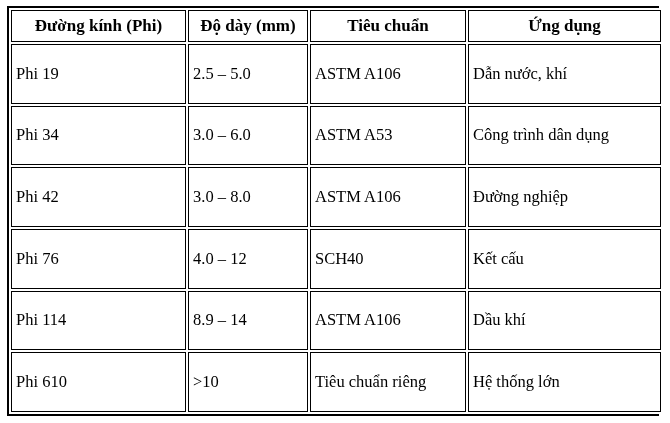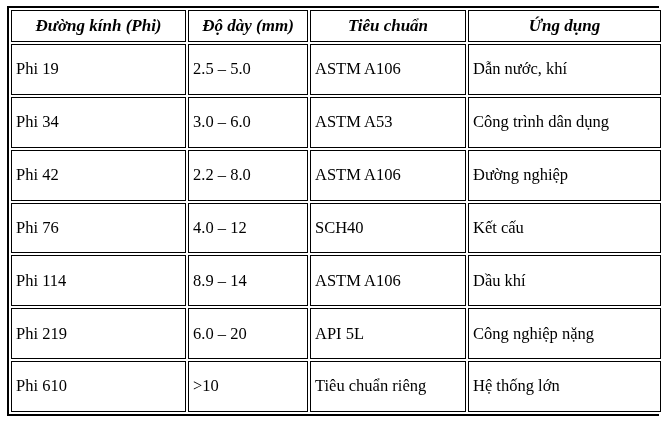--- a/index.html
+++ b/index.html
@@ -46,21 +46,20 @@
     line-height: 1.1;
     overflow: hidden;
     white-space: nowrap;
   }
 
   table.spec-table thead th {
     font-weight: bold;
     text-align: center;
     font-size: 17px;
     height: 30px;
-    font-style: italic;
   }
 
   table.spec-table tbody td {
     font-weight: normal;
     text-align: left;
     font-size: 16.5px;
     height: 33px;
   }
 
   col.col-diameter  { width: 175px; }
@@ -95,43 +94,37 @@
           <td>Dẫn nước, khí</td>
         </tr>
         <tr>
           <td>Phi 34</td>
           <td>3.0 – 6.0</td>
           <td>ASTM A53</td>
           <td>Công trình dân dụng</td>
         </tr>
         <tr>
           <td>Phi 42</td>
-          <td>2.2 – 8.0</td>
+          <td>3.0 – 8.0</td>
           <td>ASTM A106</td>
           <td>Đường nghiệp</td>
         </tr>
         <tr>
           <td>Phi 76</td>
           <td>4.0 – 12</td>
           <td>SCH40</td>
           <td>Kết cấu</td>
         </tr>
         <tr>
           <td>Phi 114</td>
           <td>8.9 – 14</td>
           <td>ASTM A106</td>
           <td>Dầu khí</td>
         </tr>
         <tr>
-          <td>Phi 219</td>
-          <td>6.0 – 20</td>
-          <td>API 5L</td>
-          <td>Công nghiệp nặng</td>
-        </tr>
-        <tr>
           <td>Phi 610</td>
           <td>&gt;10</td>
           <td>Tiêu chuẩn riêng</td>
           <td>Hệ thống lớn</td>
         </tr>
       </tbody>
   </table>
 </div>
 
 </body></html>

